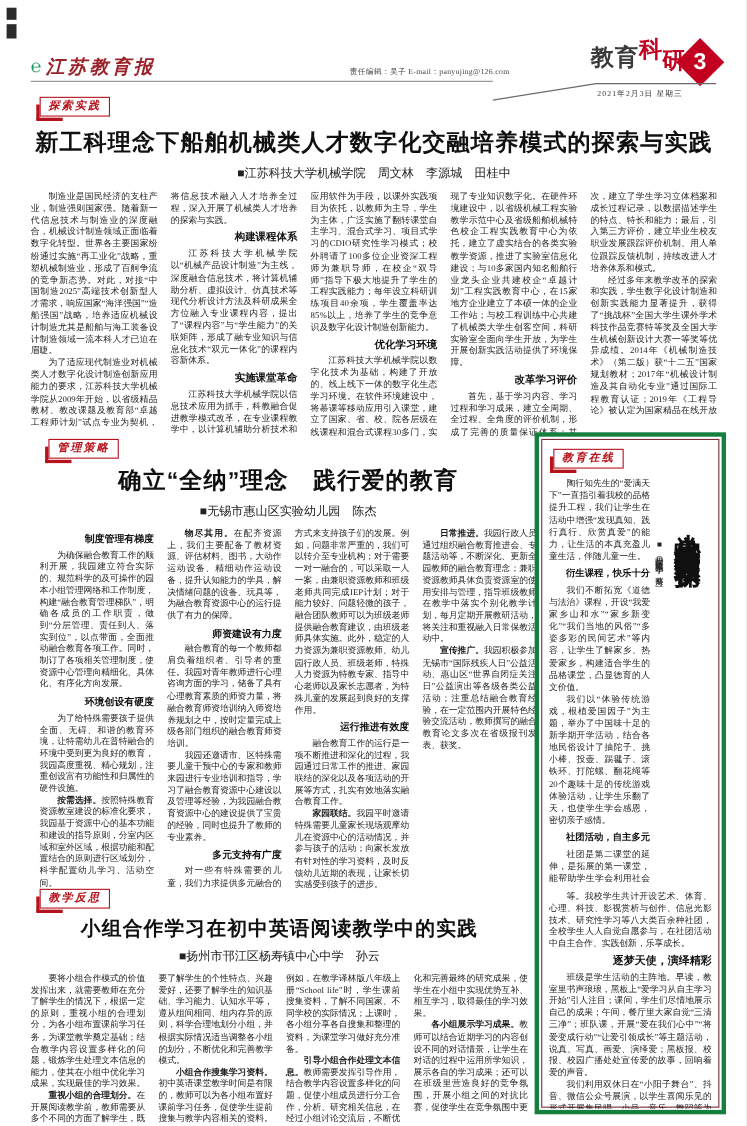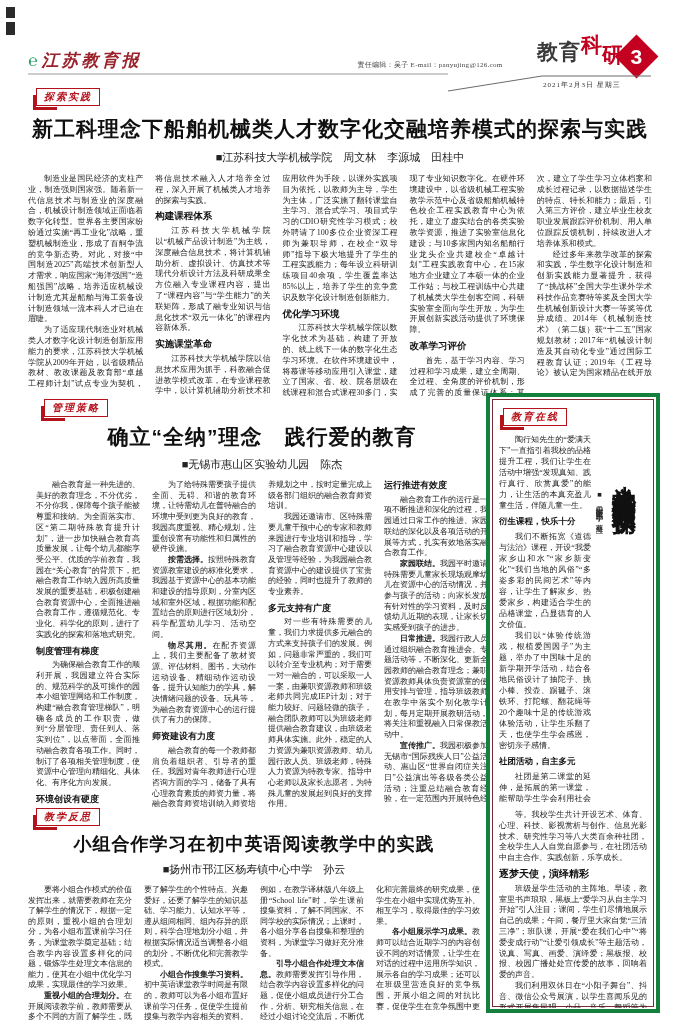--- a/index.html
+++ b/index.html
@@ -10,21 +10,21 @@
   
   .pmark{position:absolute;background:#2b2b2b;}
   .pm1{left:6px;top:7px;width:9px;height:11px;}
   .pm2{left:6px;top:22px;width:9px;height:13px;}
 
   
   .logo{left:28px;top:49px;display:flex;align-items:center;gap:4px;}
   .logo-icon{color:#1c9a60;font-size:16px;font-weight:bold;line-height:16px;}
   .logo-text{color:#9a232b;font-weight:bold;font-style:italic;font-size:17px;letter-spacing:3px;
              font-family:"Liberation Serif","DejaVu Serif",serif;}
-  .editor-line{left:318px;top:60px;width:224px;text-align:center;font-size:7px;color:#444;letter-spacing:0.3px;}
+  .editor-line{left:318px;top:60px;width:224px;text-align:left;font-size:7px;color:#444;letter-spacing:0.3px;}
   .section-title{left:537px;top:38px;font-family:"Liberation Sans","DejaVu Sans",sans-serif;font-weight:bold;}
   .sec-black{font-size:21px;color:#3a3a3a;letter-spacing:1px;}
   .sec-red{color:#c3001f;font-size:21px;display:inline-block;position:relative;}
   .sec-ke{top:-7px;}
   .sec-yan{top:3px;}
   .diamond{left:621px;top:41px;width:31px;height:31px;background:#c3001f;transform:rotate(45deg);
            display:flex;align-items:center;justify-content:center;}
   .diamond span{transform:rotate(-45deg);color:#fff;font-size:21px;font-weight:bold;
                 font-family:"Liberation Sans","DejaVu Sans",sans-serif;}
   .date-line{left:543px;top:80px;font-size:7px;color:#333;letter-spacing:1px;}
@@ -36,21 +36,21 @@
   .badge::before{content:"";position:absolute;left:-4px;top:6px;width:3px;height:14px;background:#b5121b;}
   .badge::after{content:"";position:absolute;left:-4px;bottom:-5px;width:24px;height:3px;background:#b5121b;}
 
   
   .art-title{font-family:"Liberation Sans","DejaVu Sans",sans-serif;font-weight:bold;
              text-align:center;color:#101010;}
   .byline{text-align:center;font-size:11px;color:#222;}
   .cols{text-align:justify;overflow:hidden;column-fill:auto;column-gap:12px;}
   .para{text-indent:2em;margin:0;}
   .para b{font-family:Liberation Serif, serif;}
-  .subhead{text-align:left;font-weight:bold;color:#111;
+  .subhead{text-align:right;font-weight:bold;color:#111;
            font-family:"Liberation Sans","DejaVu Sans",sans-serif;margin:5px 0 4px;}
 
   .a1{left:28px;top:86px;width:624px;}
   .a1 .art-title{margin-top:9px;font-size:21px;letter-spacing:1px;font-family:Liberation Serif, serif;}
   .a1 .byline{margin-top:7px;}
   .a1 .cols{margin-top:9px;height:226px;column-count:5;font-size:8px;line-height:10.8px;}
   .a1 .subhead{font-size:9.5px;}
 
   .a2{left:36px;top:397px;width:452px;}
   .a2 .art-title{margin-top:6px;font-size:21px;letter-spacing:1px;}
@@ -121,21 +121,20 @@
         <div class="para">首先，基于学习内容、学习过程和学习成果，建立全周期、全过程、全角度的评价机制，形成了完善的质量保证体系；其次，建立了学生学习立体档案和成长过程记录，以数据描述学生的特点、特长和能力；最后，引入第三方评价，建立毕业生校友职业发展跟踪评价机制、用人单位跟踪反馈机制，持续改进人才培养体系和模式。</div>
         <div class="para">经过多年来教学改革的探索和实践，学生数字化设计制造和创新实践能力显著提升，获得了“挑战杯”全国大学生课外学术科技作品竞赛特等奖及全国大学生机械创新设计大赛一等奖等优异成绩。2014年《机械制造技术》（第二版）获“十二五”国家规划教材；2017年“机械设计制造及其自动化专业”通过国际工程教育认证；2019年《工程导论》被认定为国家精品在线开放课程，同年该专业获批国家级一流本科专业建设点。</div>
       </div>
   </section>
 
   <section class="abs a2">
     <span class="badge">管理策略</span>
     <div class="art-title">确立“全纳”理念　践行爱的教育</div>
     <div class="byline">■无锡市惠山区实验幼儿园　陈杰</div>
     <div class="cols">
-        <div class="para">融合教育是一种先进的、美好的教育理念，不分优劣，不分你我，保障每个孩子能被尊重和接纳。为全面落实市、区“第二期特殊教育提升计划”，进一步加快融合教育高质量发展，让每个幼儿都能享受公平、优质的学前教育，我园在“关心教育”的背景下，把融合教育工作纳入园所高质量发展的重要基础，积极创建融合教育资源中心，全面推进融合教育工作，遵循规范化、专业化、科学化的原则，进行了实践化的探索和落地式研究。</div>
         <div class="subhead">制度管理有梯度</div>
         <div class="para">为确保融合教育工作的顺利开展，我园建立符合实际的、规范科学的及可操作的园本小组管理网络和工作制度，构建“融合教育管理梯队”，明确各成员的工作职责，做到“分层管理、责任到人、落实到位”，以点带面，全面推动融合教育各项工作。同时，制订了各项相关管理制度，使资源中心管理向精细化、具体化、有序化方向发展。</div>
         <div class="subhead">环境创设有硬度</div>
         <div class="para">为了给特殊需要孩子提供全面、无碍、和谐的教育环境，让特需幼儿在普特融合的环境中受到更为良好的教育，我园高度重视、精心规划，注重创设富有功能性和归属性的硬件设施。</div>
         <div class="para"><b>按需选择。</b>按照特殊教育资源教室建设的标准化要求，我园基于资源中心的基本功能和建设的指导原则，分室内区域和室外区域，根据功能和配置结合的原则进行区域划分，科学配置幼儿学习、活动空间。</div>
         <div class="para"><b>物尽其用。</b>在配齐资源上，我们主要配备了教材资源、评估材料、图书，大动作运动设备、精细动作运动设备，提升认知能力的学具，解决情绪问题的设备、玩具等，为融合教育资源中心的运行提供了有力的保障。</div>
         <div class="subhead">师资建设有力度</div>
         <div class="para">融合教育的每一个教师都肩负着组织者、引导者的重任。我园对青年教师进行心理咨询方面的学习，储备了具有心理教育素质的师资力量，将融合教育师资培训纳入师资培养规划之中，按时定量完成上级各部门组织的融合教育师资培训。</div>
         <div class="para">我园还邀请市、区特殊需要儿童干预中心的专家和教师来园进行专业培训和指导，学习了融合教育资源中心建设以及管理等经验，为我园融合教育资源中心的建设提供了宝贵的经验，同时也提升了教师的专业素养。</div>
         <div class="subhead">多元支持有广度</div>

